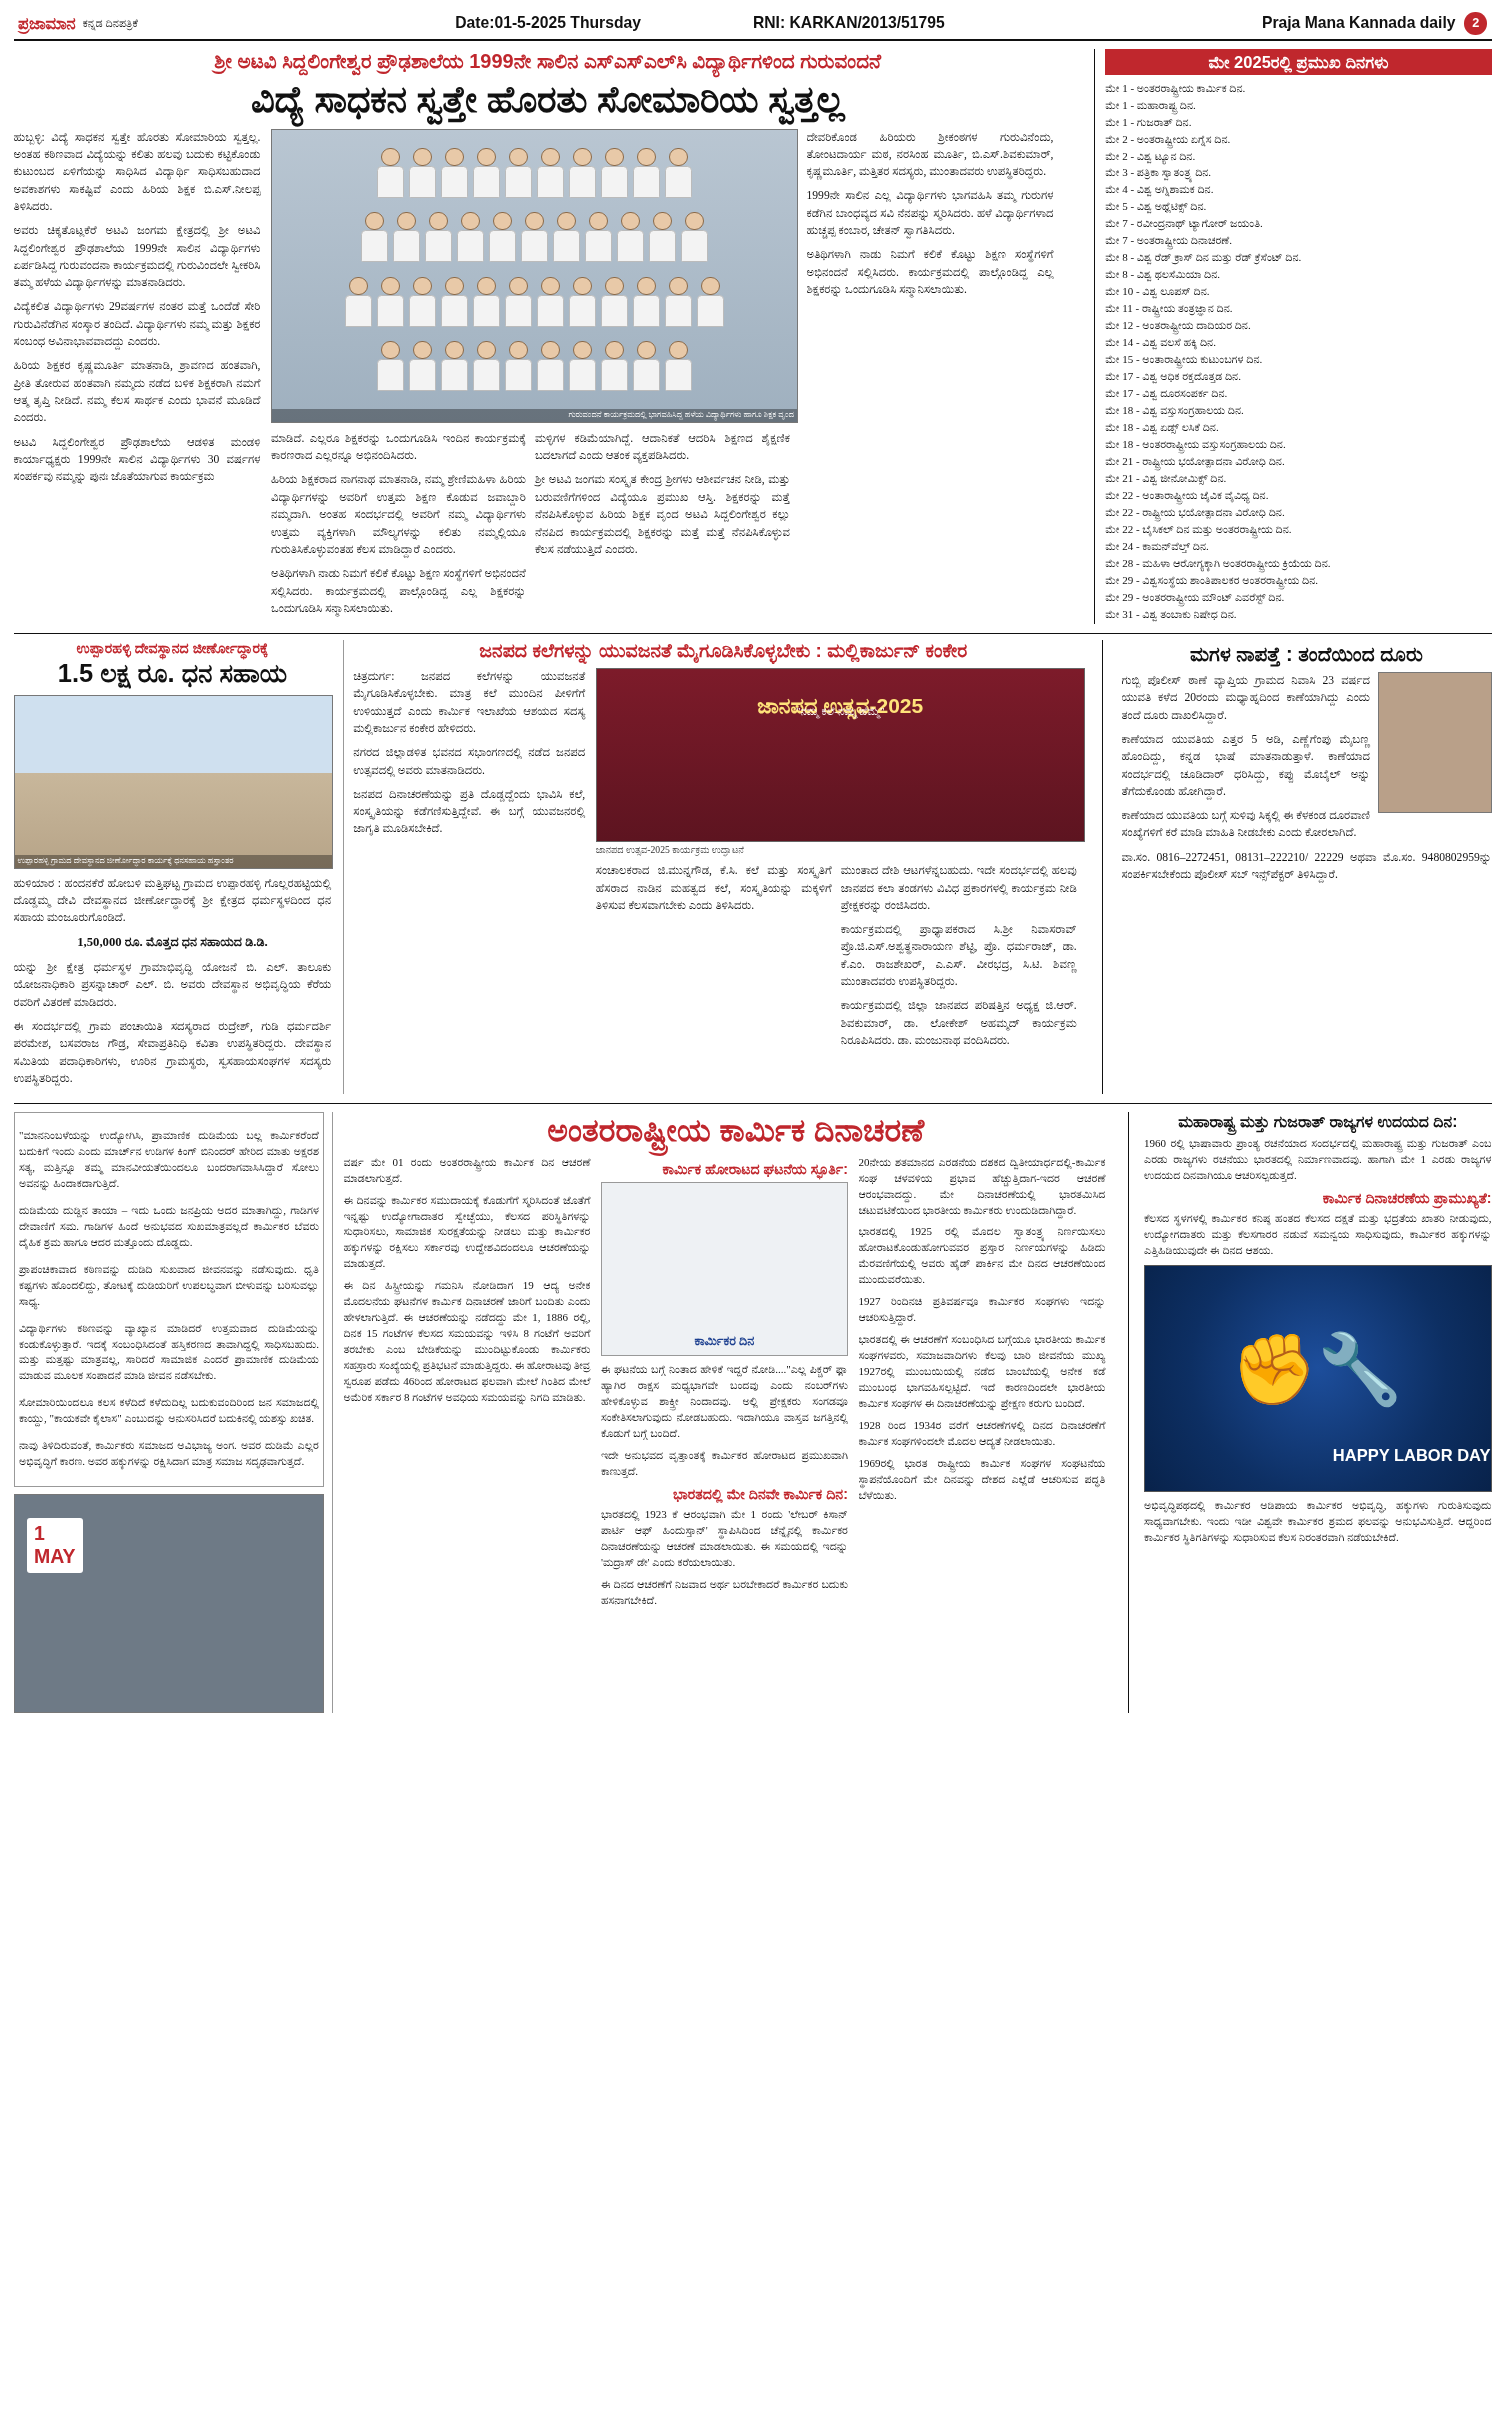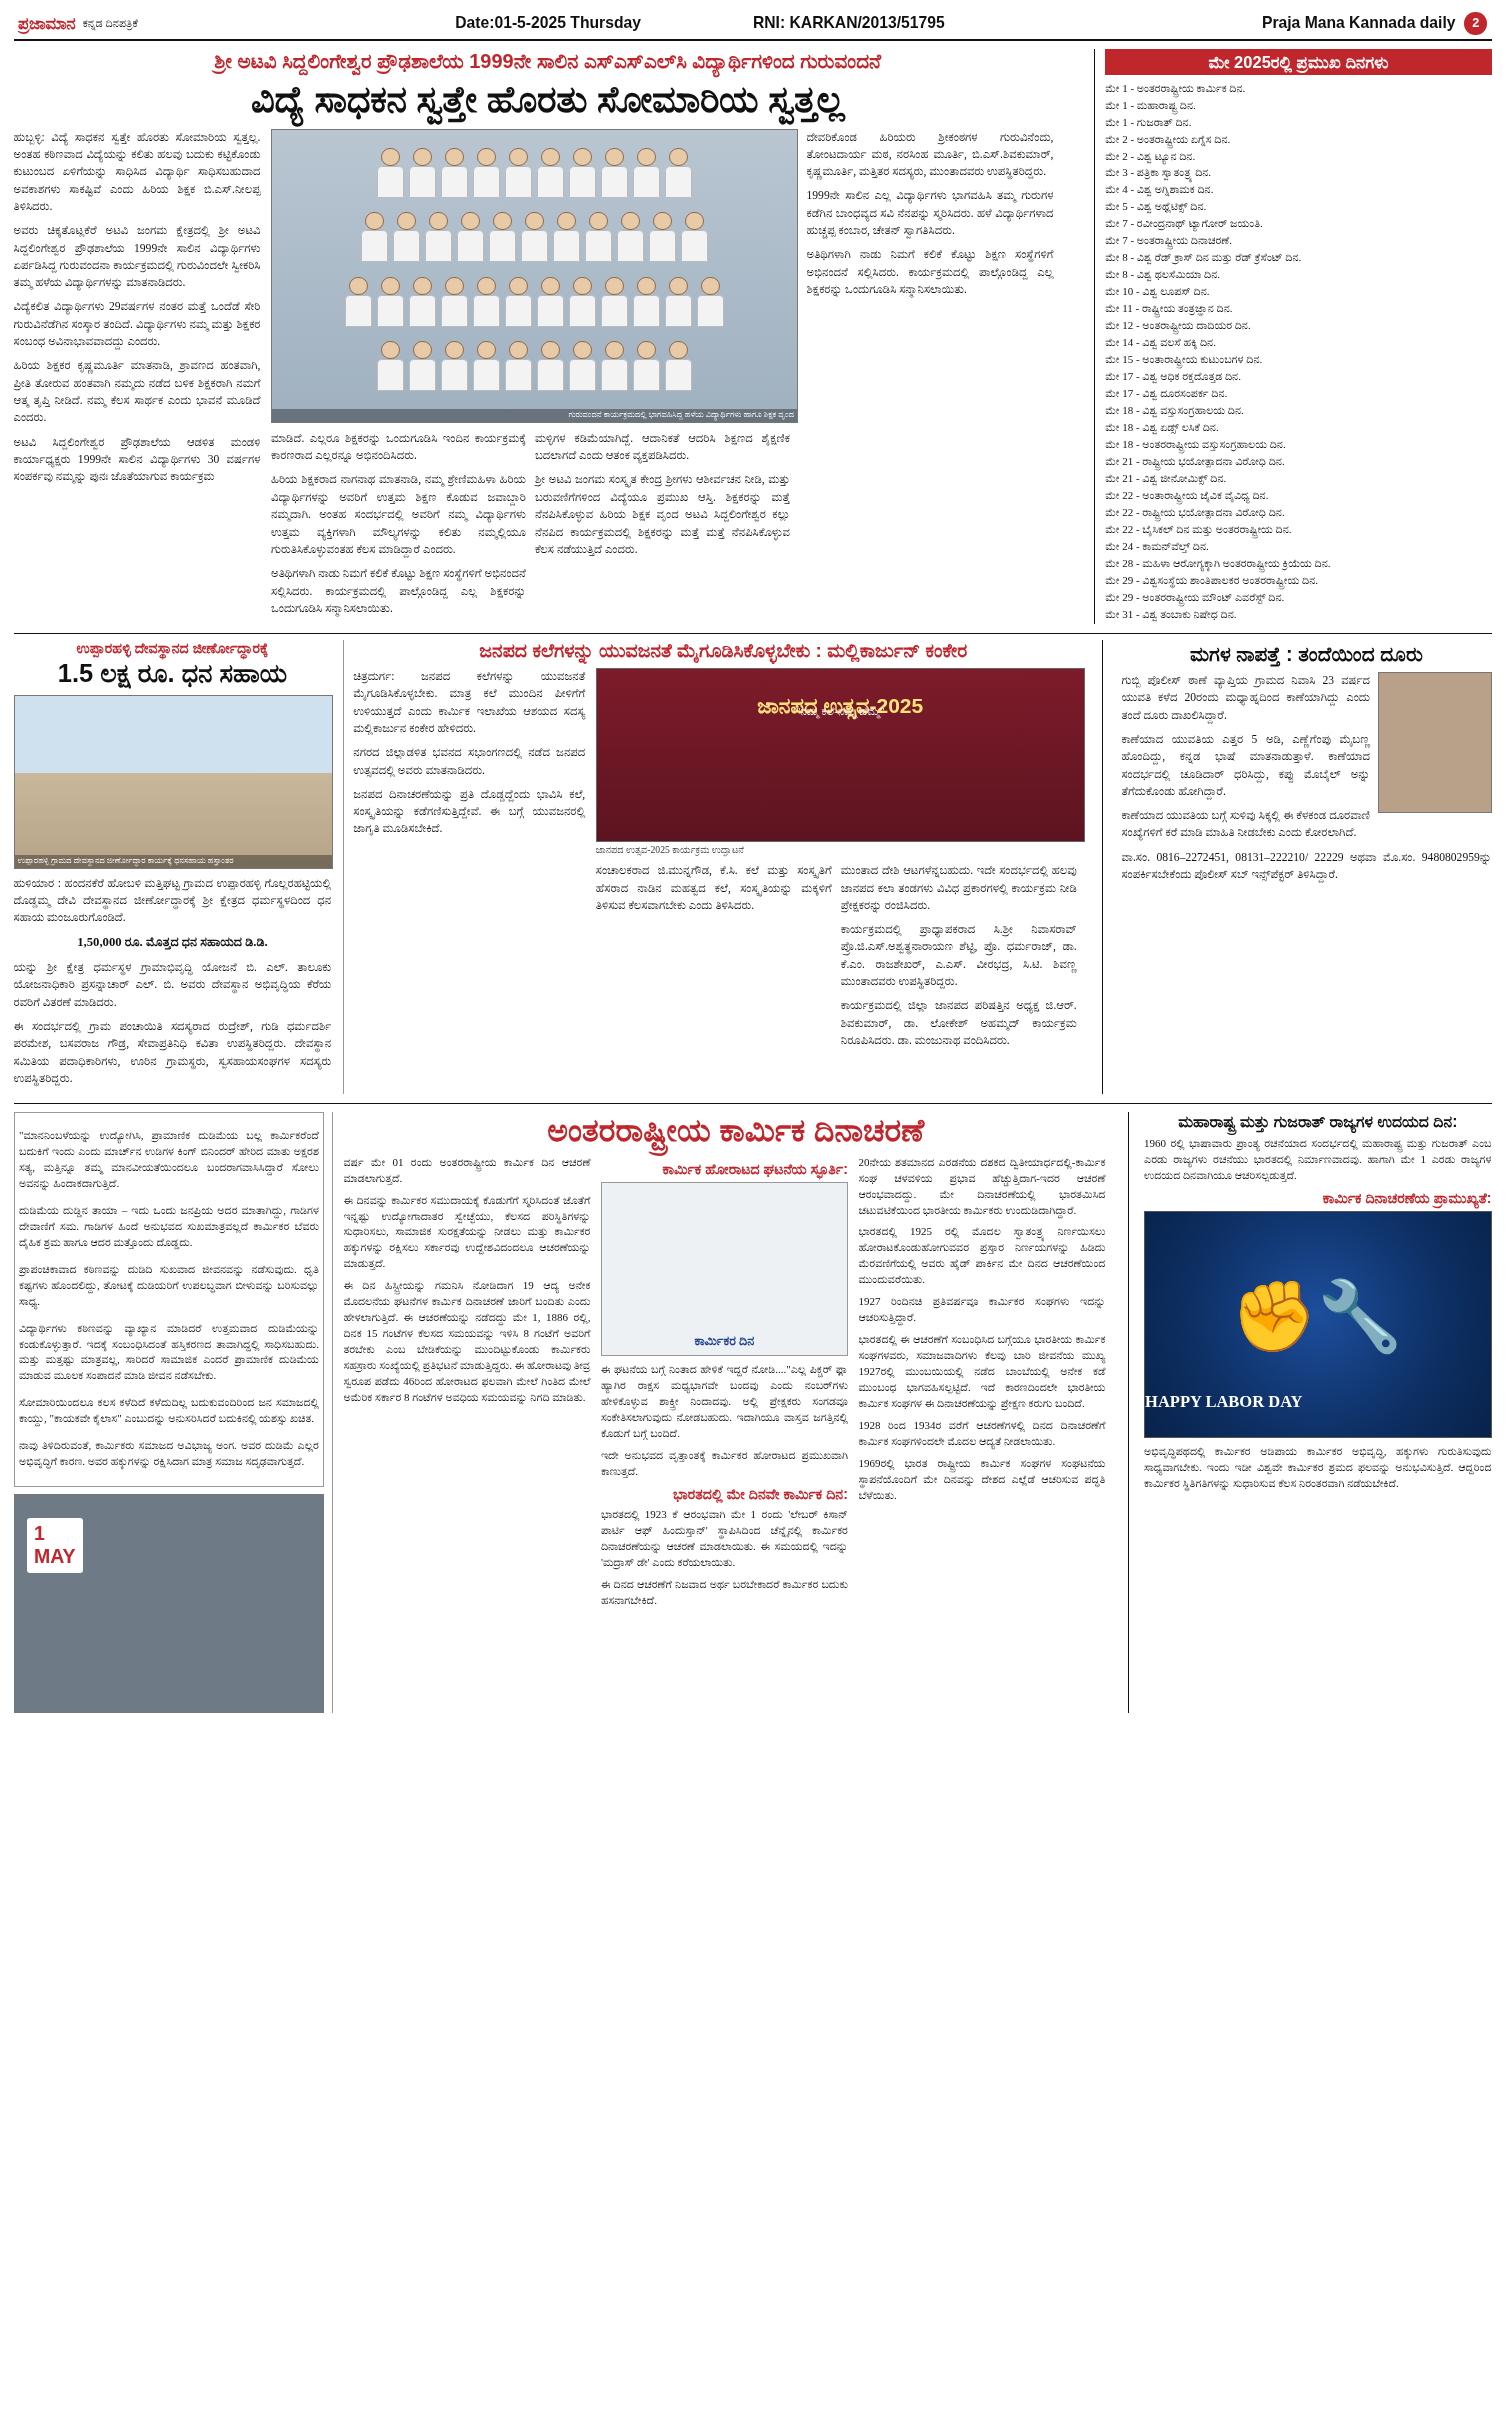--- a/index.html
+++ b/index.html
@@ -51,21 +51,21 @@
   .s3b{width:795px;border-right:1.5px solid #111;}
   .s3c{width:352px;padding-left:4.5px;}
   .s3-bighead{color:#c0272d;font-size:31.5px;font-weight:bold;text-align:center;font-family:"Liberation Sans",sans-serif;margin-bottom:6px;}
   .sub-head{color:#c0272d;font-size:14.2px;font-weight:bold;text-align:right;font-family:"Liberation Sans",sans-serif;margin:6px 0 4.5px;}
   .s3c-head{font-size:15.7px;font-weight:bold;text-align:center;font-family:"Liberation Sans",sans-serif;line-height:1.25;}
   .qbox{font-size:11px;line-height:1.45;text-align:justify;border:0.7px solid #999;padding:4.5px;}
   .small{font-size:11px;line-height:1.45;text-align:justify;}
   .small p{margin:0 0 6px 0;}
   .labor-img{height:225px;background:radial-gradient(circle at 50% 45%,#1d4e9c 0%,#0d2f63 60%,#08224a 100%);position:relative;border:0.7px solid #555;}
   .labor-img .fist{position:absolute;left:50%;top:46%;transform:translate(-50%,-50%);font-size:69px;color:#f6c343;}
-  .labor-img .lt{position:absolute;bottom:25.5px;left:0;right:0;text-align:left;color:#fff;font-size:16.5px;font-weight:bold;font-family:Liberation Serif, serif;}
+  .labor-img .lt{position:absolute;bottom:25.5px;left:0;right:0;text-align:right;color:#fff;font-size:16.5px;font-weight:bold;font-family:Liberation Sans, sans-serif;}
   .hands-img{height:172px;background:#eef1f4;position:relative;border:0.7px solid #999;}
   .hands-img .cap{position:absolute;bottom:6px;left:0;right:0;text-align:center;color:#1c3f8f;font-weight:bold;font-size:12.7px;}
   .may-img{height:217px;background:#6e7a86;border:0.7px solid #777;position:relative;}
   .may-img .may{position:absolute;left:12px;top:22.5px;background:#fff;color:#c0272d;font-weight:bold;font-family:"Liberation Sans",sans-serif;font-size:19.5px;padding:4.5px 7.5px;border-radius:3px;}
   .mini-people{position:absolute;inset:0;}
   .grpphoto{height:292px;background:linear-gradient(#b9c6d2,#9fb0bf);border:0.7px solid #777;position:relative;text-align:right;}
   .grpphoto .row{position:absolute;left:0;right:0;display:flex;justify-content:center;gap:4.5px;}
   .head{width:16.5px;height:16.5px;border-radius:50%;background:#e8c9a8;border:0.7px solid #8a6a4a;}
   .body{width:25.5px;height:30px;background:#f3f3f3;border:0.7px solid #bbb;border-radius:4.5px 4.5px 1.5px 1.5px;}
   .person{display:flex;flex-direction:column;align-items:center;}
@@ -453,20 +453,23 @@
         </div>
       </div>
     </div>
 
     <div class="s3c">
       <div class="s3c-head">ಮಹಾರಾಷ್ಟ್ರ ಮತ್ತು ಗುಜರಾತ್ ರಾಜ್ಯಗಳ ಉದಯದ ದಿನ:</div>
       <div class="small" style="margin-top:4.5px">
         <p>1960 ರಲ್ಲಿ ಭಾಷಾವಾರು ಪ್ರಾಂತ್ಯ ರಚನೆಯಾದ ಸಂದರ್ಭದಲ್ಲಿ ಮಹಾರಾಷ್ಟ್ರ ಮತ್ತು ಗುಜರಾತ್ ಎಂಬ ಎರಡು ರಾಜ್ಯಗಳು ರಚನೆಯು ಭಾರತದಲ್ಲಿ ನಿರ್ಮಾಣವಾದವು. ಹಾಗಾಗಿ ಮೇ 1 ಎರಡು ರಾಜ್ಯಗಳ ಉದಯದ ದಿನವಾಗಿಯೂ ಆಚರಿಸಲ್ಪಡುತ್ತದೆ.</p>
       </div>
       <div class="sub-head">ಕಾರ್ಮಿಕ ದಿನಾಚರಣೆಯ ಪ್ರಾಮುಖ್ಯತೆ:</div>
+      <div class="small">
+        <p>ಕೆಲಸದ ಸ್ಥಳಗಳಲ್ಲಿ ಕಾರ್ಮಿಕರ ಕನಿಷ್ಠ ಹಂತದ ಕೆಲಸದ ದಕ್ಷತೆ ಮತ್ತು ಭದ್ರತೆಯ ಖಾತರಿ ನೀಡುವುದು, ಉದ್ಯೋಗದಾತರು ಮತ್ತು ಕೆಲಸಗಾರರ ನಡುವೆ ಸಮನ್ವಯ ಸಾಧಿಸುವುದು, ಕಾರ್ಮಿಕರ ಹಕ್ಕುಗಳನ್ನು ಎತ್ತಿಹಿಡಿಯುವುದೇ ಈ ದಿನದ ಆಶಯ.</p>
+      </div>
       <div class="labor-img">
         <div class="fist">✊🔧</div>
         <div class="lt">HAPPY LABOR DAY</div>
       </div>
       <div class="small" style="margin-top:6px">
         <p>ಅಭಿವೃದ್ಧಿಪಥದಲ್ಲಿ ಕಾರ್ಮಿಕರ ಅಡಿಪಾಯ ಕಾರ್ಮಿಕರ ಅಭಿವೃದ್ಧಿ, ಹಕ್ಕುಗಳು ಗುರುತಿಸುವುದು ಸಾಧ್ಯವಾಗಬೇಕು. ಇಂದು ಇಡೀ ವಿಶ್ವವೇ ಕಾರ್ಮಿಕರ ಶ್ರಮದ ಫಲವನ್ನು ಅನುಭವಿಸುತ್ತಿದೆ. ಆದ್ದರಿಂದ ಕಾರ್ಮಿಕರ ಸ್ಥಿತಿಗತಿಗಳನ್ನು ಸುಧಾರಿಸುವ ಕೆಲಸ ನಿರಂತರವಾಗಿ ನಡೆಯಬೇಕಿದೆ.</p>
       </div>
     </div>
   </div>
 

